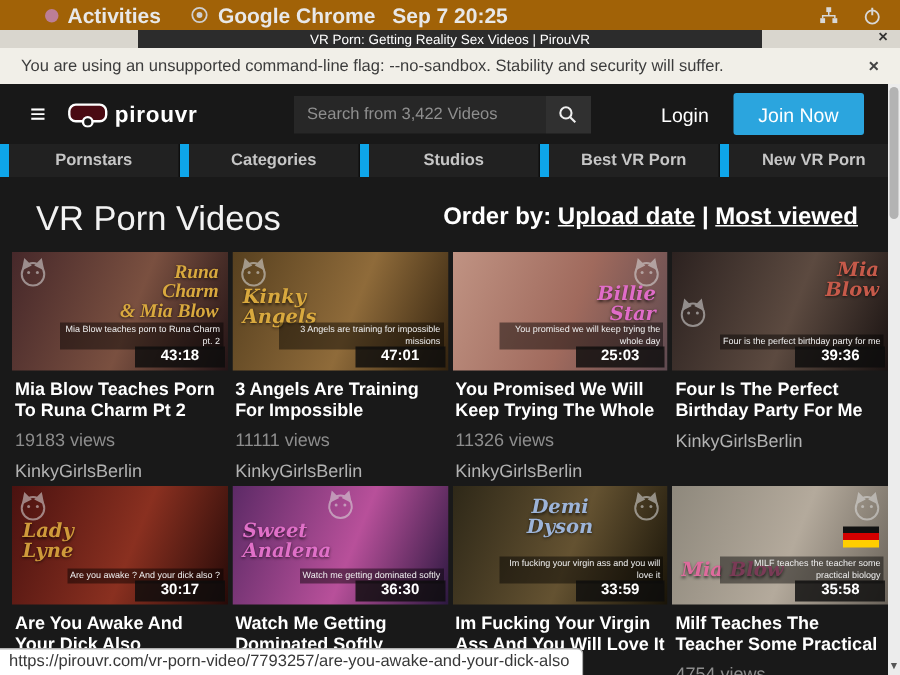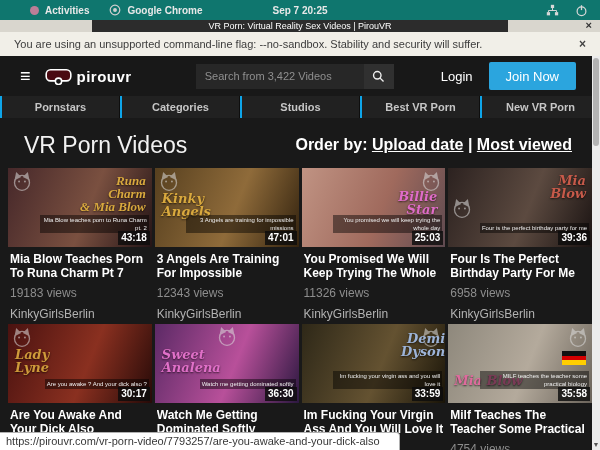--- a/index.html
+++ b/index.html
@@ -1,21 +1,21 @@
 <!DOCTYPE html>
 <html><head>
 <meta charset="utf-8">
 <style>
   * { margin:0; padding:0; box-sizing:border-box; }
   html,body { width:600px; height:450px; overflow:hidden; background:#191919;
               font-family:"Liberation Sans", sans-serif; position:relative; }
 
   
-  .gnome-bar { height:20px; background:#0f766e; color:#e8e8e8; display:flex; align-items:center;
-               font-size:10px; font-weight:bold; position:relative; }
+  .gnome-bar { height:20px; background:#a16207; color:#e8e8e8; display:flex; align-items:center;
+               font-size:14px; font-weight:bold; position:relative; }
   .gb-left { display:flex; gap:20px; margin-left:30px; align-items:center; }
   .gb-item { display:flex; gap:6px; align-items:center; cursor:default; }
   .act-dot { width:9px; height:9px; border-radius:50%; background:#bc7e97; }
   .gb-clock { position:absolute; left:50%; transform:translateX(-50%); }
   .gb-right { margin-left:auto; margin-right:12px; display:flex; gap:16px; align-items:center; }
   .gb-right svg { display:block; }
 
   
   .tab-strip { height:12px; background:#d9d6ce; position:relative; }
   .tab { position:absolute; left:92px; right:92px; top:0; bottom:0; background:#2c2c2c;
@@ -42,64 +42,64 @@
                 align-items:center; justify-content:center; cursor:pointer; }
   .login { margin-left:auto; color:#fff; font-size:13px; text-decoration:none; }
   .join-btn { height:28px; padding:0 17px; margin-left:16px; margin-right:4px; border:none;
               border-radius:2px; color:#fff; font-size:13px; cursor:pointer;
               font-family:"Liberation Sans",sans-serif; }
 
   
   nav { height:22px; display:flex; background:#141414; }
   .nav-item { flex:1; display:flex; align-items:center; justify-content:center; font-size:11px;
               font-weight:bold; color:#c6c6c6; background:#212121; border-right:1px solid #0e0e0e;
-              border-left:2px solid #0ea5e9; cursor:pointer; }
+              border-left:6px solid #0ea5e9; cursor:pointer; }
 
   
   .page-head { display:flex; align-items:center; padding:13px 24px 9px 24px; }
   h1 { color:#f2f2f2; font-size:23px; font-weight:400; line-height:28px; }
   .order-by { margin-left:auto; color:#fff; font-size:16px; font-weight:bold; margin-right:4px; }
   .order-by a { color:#fff; text-decoration:underline; }
 
   
   .grid { display:grid; grid-template-columns:repeat(4,1fr); column-gap:3px; row-gap:3px; margin:0 8px; }
   .card { overflow:hidden; }
   .thumb { position:relative; height:79px; overflow:hidden; background:#333; cursor:pointer; }
   .script { position:absolute; font-family:"DejaVu Serif",serif; font-style:italic; font-weight:bold;
             font-size:13px; line-height:13px; white-space:pre-line; text-shadow:0 1px 2px rgba(0,0,0,.65); }
   .pos-tr { top:6px; right:6px; text-align:right; }
   .pos-l  { top:24px; left:7px; }
   .pos-c  { top:22px; right:8px; left:0; text-align:right; }
-  .pos-tc { top:8px; left:0; right:0; text-align:right; }
+  .pos-tc { top:8px; left:0; right:0; text-align:center; }
   .pos-bl { bottom:16px; left:6px; }
   .subcap { position:absolute; bottom:14px; right:3px; max-width:76%; font-size:6px; line-height:8px;
             color:#efefef; text-align:right; background:rgba(0,0,0,.45); padding:1px 2px; }
   .duration { position:absolute; bottom:2px; right:2px; background:rgba(12,12,12,.82); color:#fff;
-              font-size:10px; font-weight:bold; line-height:14px; padding:0 3px; }
+              font-size:10px; font-weight:bold; line-height:14px; padding:0 17px; }
   .watermark { position:absolute; width:20px; height:22px; opacity:.55; }
   .wm-tl { top:3px; left:4px; } .wm-tr { top:3px; right:4px; }
   .wm-tc { top:2px; left:50%; margin-left:-10px; } .wm-ml { top:30px; left:4px; }
   .flag { display:none; position:absolute; top:27px; right:6px; width:24px; height:14px;
           background:linear-gradient(#111 0 33%, #d40000 33% 66%, #ffce00 66%); }
   .flag.show { display:block; }
   .vtitle { margin:5px 2px 0; color:#fff; font-size:12px; line-height:14px; font-weight:bold;
             max-height:28px; overflow:hidden; cursor:pointer; }
   .views { margin:6px 2px 0; color:#8d8d8d; font-size:12px; }
   .studio { display:block; margin:7px 2px 0; color:#b2b2b2; font-size:12px; text-decoration:none; }
 
   
   .scrollbar { position:absolute; top:56px; right:0; bottom:0; width:8px; background:#ececec; }
   .sb-thumb { position:absolute; top:2px; left:1px; width:6px; height:88px; background:#b3b3b3; border-radius:3px; }
   .sb-arrow { position:absolute; bottom:1px; left:0; width:8px; color:#555; font-size:7px;
               text-align:center; line-height:8px; }
 
   
   .status-tooltip { position:absolute; left:0; bottom:0; background:#fff; border:1px solid #b0b0b0;
                     border-left:none; border-bottom:none; border-top-right-radius:4px; color:#383838;
-                    font-size:11px; padding:2px 19px 3px 6px; white-space:nowrap; z-index:5; }
+                    font-size:11px; padding:2px 8px 3px 6px; white-space:nowrap; z-index:5; }
 </style>
 </head>
 <body>
 
 <div class="gnome-bar">
   <div class="gb-left">
     <div class="gb-item">
       <span class="act-dot"></span>
       <span>Activities</span>
     </div>
@@ -121,21 +121,21 @@
     </svg>
     <svg width="13" height="13" viewBox="0 0 16 16">
       <circle cx="8" cy="9" r="5.4" fill="none" stroke="#d8d8d8" stroke-width="1.5"></circle>
       <path d="M8 1.5v6" stroke="#d8d8d8" stroke-width="1.6"></path>
     </svg>
   </div>
 </div>
 
 <div class="tab-strip">
   <div class="tab">
-    <span>VR Porn: Virtual Reality Sex Videos | PirouVR</span>
+    <span>VR Porn: Getting Reality Sex Videos | PirouVR</span>
   </div>
   <span class="tab-close">×</span>
 </div>
 
 <div class="infobar">
   <span>You are using an unsupported command-line flag: --no-sandbox. Stability and security will suffer.</span>
   <span class="iclose">×</span>
 </div>
 
 <div class="site-header">
@@ -188,42 +188,42 @@
         <circle cx="8.5" cy="12.5" r="1.2" fill="#ddd"></circle>
         <circle cx="15.5" cy="12.5" r="1.2" fill="#ddd"></circle>
       </svg>
       <div class="script pos-tr" style="color: rgb(217, 169, 62); font-family: Liberation Serif, serif;">Runa
 Charm
 &amp; Mia Blow</div>
       <div class="subcap">Mia Blow teaches porn to Runa Charm pt. 2</div>
 
       <span class="duration">43:18</span>
     </div>
-    <h3 class="vtitle">Mia Blow Teaches Porn To Runa Charm Pt 7</h3>
+    <h3 class="vtitle">Mia Blow Teaches Porn To Runa Charm Pt 2</h3>
     <div class="views">19183 views</div>
     <a class="studio" href="#">KinkyGirlsBerlin</a>
   </article>
 
   <article class="card">
     <div class="thumb" style="background: linear-gradient(112deg, rgb(87, 64, 31), rgb(143, 107, 58) 55%, rgb(51, 35, 15));">
       <svg class="watermark wm-tl" viewBox="0 0 24 26">
         <polygon points="3,11 5,1 11,7" fill="#ddd"></polygon>
         <polygon points="21,11 19,1 13,7" fill="#ddd"></polygon>
         <circle cx="12" cy="14" r="9" fill="none" stroke="#ddd" stroke-width="1.6"></circle>
         <circle cx="8.5" cy="12.5" r="1.2" fill="#ddd"></circle>
         <circle cx="15.5" cy="12.5" r="1.2" fill="#ddd"></circle>
       </svg>
       <div class="script pos-l" style="color: rgb(217, 169, 62);">Kinky
 Angels</div>
       <div class="subcap">3 Angels are training for impossible missions</div>
 
       <span class="duration">47:01</span>
     </div>
     <h3 class="vtitle">3 Angels Are Training For Impossible Missions</h3>
-    <div class="views">12343 views</div>
+    <div class="views">11111 views</div>
     <a class="studio" href="#">KinkyGirlsBerlin</a>
   </article>
 
   <article class="card">
     <div class="thumb" style="background: linear-gradient(112deg, rgb(192, 147, 131), rgb(160, 106, 93) 55%, rgb(95, 74, 80));">
       <svg class="watermark wm-tr" viewBox="0 0 24 26">
         <polygon points="3,11 5,1 11,7" fill="#ddd"></polygon>
         <polygon points="21,11 19,1 13,7" fill="#ddd"></polygon>
         <circle cx="12" cy="14" r="9" fill="none" stroke="#ddd" stroke-width="1.6"></circle>
         <circle cx="8.5" cy="12.5" r="1.2" fill="#ddd"></circle>
@@ -249,21 +249,20 @@
         <circle cx="8.5" cy="12.5" r="1.2" fill="#ddd"></circle>
         <circle cx="15.5" cy="12.5" r="1.2" fill="#ddd"></circle>
       </svg>
       <div class="script pos-tr" style="color: rgb(198, 90, 74); text-align: right;">Mia
 Blow</div>
       <div class="subcap">Four is the perfect birthday party for me</div>
 
       <span class="duration">39:36</span>
     </div>
     <h3 class="vtitle">Four Is The Perfect Birthday Party For Me</h3>
-    <div class="views">6958 views</div>
     <a class="studio" href="#">KinkyGirlsBerlin</a>
   </article>
 
   <article class="card">
     <div class="thumb" style="background: linear-gradient(112deg, rgb(74, 18, 16), rgb(138, 48, 32) 55%, rgb(38, 10, 8));">
       <svg class="watermark wm-tl" viewBox="0 0 24 26">
         <polygon points="3,11 5,1 11,7" fill="#ddd"></polygon>
         <polygon points="21,11 19,1 13,7" fill="#ddd"></polygon>
         <circle cx="12" cy="14" r="9" fill="none" stroke="#ddd" stroke-width="1.6"></circle>
         <circle cx="8.5" cy="12.5" r="1.2" fill="#ddd"></circle>

